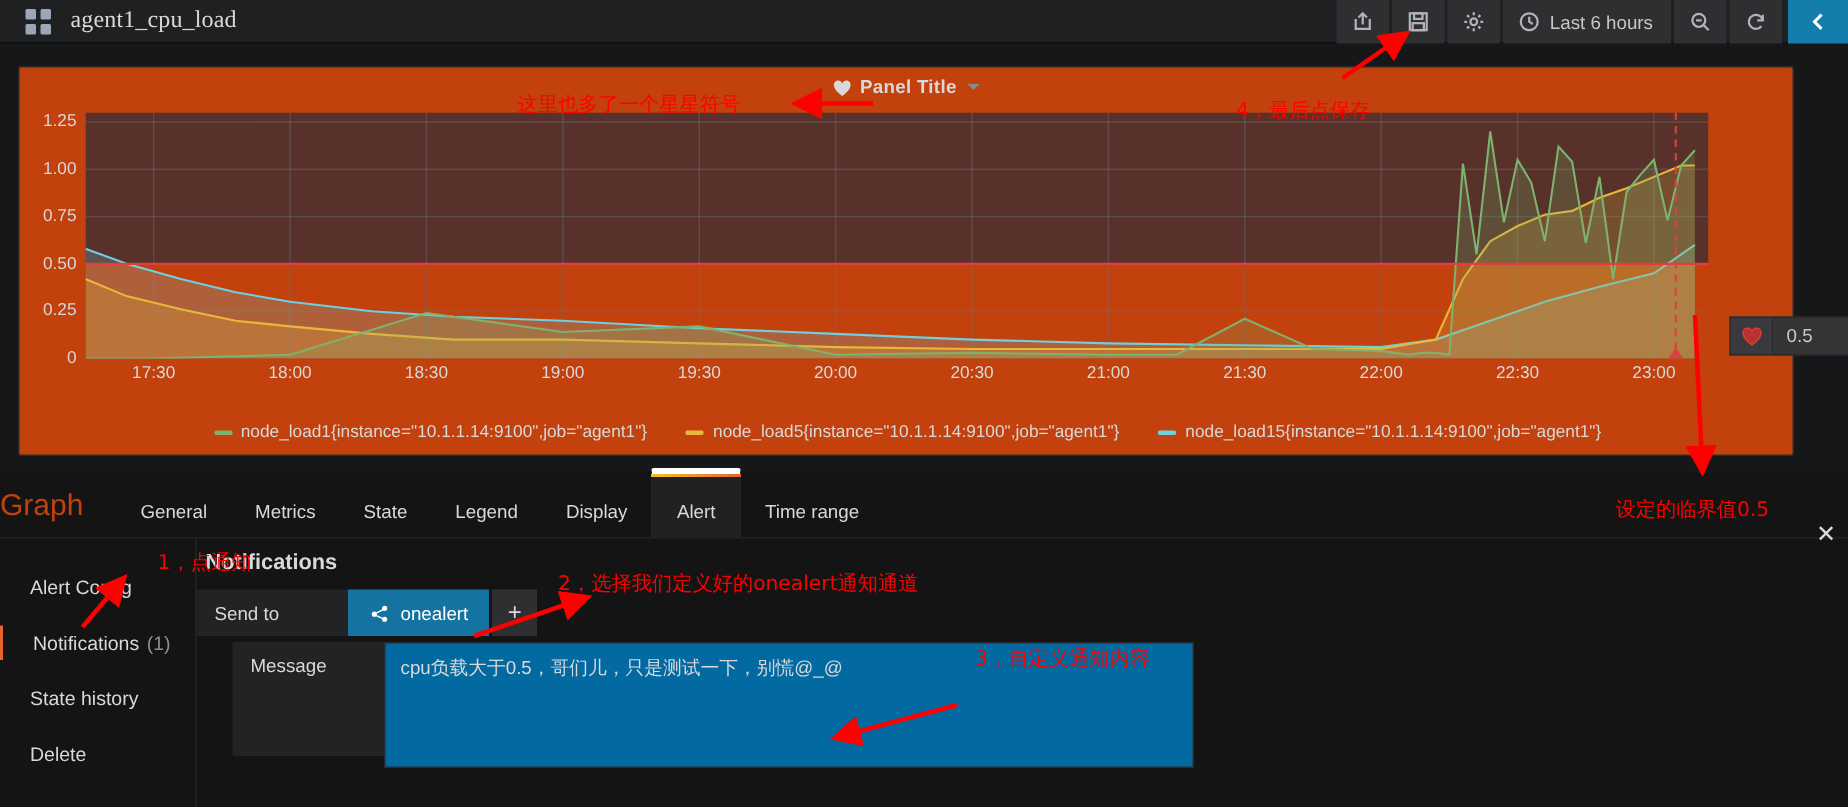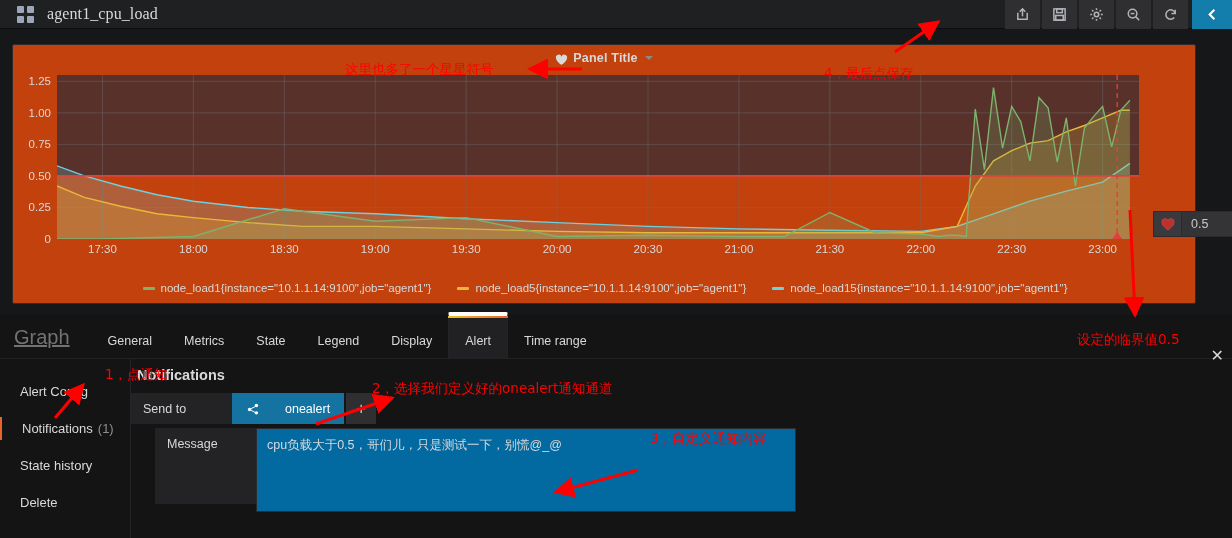--- a/index.html
+++ b/index.html
@@ -70,21 +70,21 @@
   }
   .thr-ico { width: 28px; background: #3a3a3e; display: flex; align-items: center; justify-content: center;
              border: 1px solid #2b2b2f; border-right: none; }
   .thr-val { min-width: 56px; background: #343436; border: 1px solid #2b2b2f;
              color: #c7c7c7; font-size: 12.5px; display: flex; align-items: center; padding-left: 9px; }
 
   
   .editor { position: absolute; left: 0; top: 315px; width: 1232px; height: 223px; background: #141414; }
   .tabbar { position: absolute; left: 0; top: 0; width: 1232px; height: 44px;
             display: flex; align-items: flex-end; border-bottom: 1px solid #222225; }
-  .tabbar-title { margin-left: 14px; margin-right: 22px; color: #737373; font-size: 20px; padding-bottom: 9px; text-decoration: underline; }
+  .tabbar-title { margin-right: 22px; color: #c2410c; font-size: 20px; padding-bottom: 9px; }
   .tab { padding: 0 16px 11px 16px; color: #d8d9da; font-size: 12.5px; cursor: pointer; position: relative; line-height: 1; }
   .tab.active { background: #212124; border: 1px solid #242428; border-bottom: none;
                 border-top: 6px solid #ffffff; padding-top: 17px; border-radius: 2px 2px 0 0; }
   .tab.active::before {
     content: ""; position: absolute; left: -1px; right: -1px; top: -2px; height: 2px;
     background: linear-gradient(90deg, #f2c027, #e5652c);
   }
 
   .side { position: absolute; left: 0; top: 44px; width: 131px; height: 179px;
           border-right: 1px solid #242428; padding-top: 14px; }
@@ -93,21 +93,21 @@
   .side-item.active { padding-left: 22px; }
   .side-item.active::before { content: ""; position: absolute; left: 0; top: 7px; bottom: 7px; width: 2px; background: #e5652c; }
   .side-count { color: #8e8e8e; margin-left: 5px; }
 
   .notif { position: absolute; left: 131px; top: 44px; width: 820px; }
   .notif-head { color: #d8d9da; font-size: 14.5px; font-weight: bold; padding: 8px 0 0 6px; }
   .row { display: flex; align-items: stretch; margin-top: 10px; }
   .row-label { width: 101px; background: #232326; color: #d8d9da; font-size: 12.5px;
                display: flex; align-items: center; padding-left: 12px; height: 31px; }
   .chip { background: #1573a1; color: #fff; font-size: 12.5px; height: 31px;
-          display: flex; align-items: center; gap: 25px; padding: 0 14px; cursor: pointer; }
+          display: flex; align-items: center; gap: 7px; padding: 0 14px; cursor: pointer; }
   .chip-ico { width: 14px; height: 12px; }
   .add-btn { width: 30px; background: #2f2f32; color: #d8d9da; font-size: 16px;
              display: flex; align-items: center; justify-content: center; margin-left: 2px; cursor: pointer; }
   .row.msg { margin-top: 4px; padding-left: 24px; }
   .row.msg .row-label { height: 76px; align-items: flex-start; padding-top: 9px; }
   .msg-box { width: 540px; height: 84px; background: #0369a1; border: 1px solid #2b2b2f;
              color: #d8d9da; font-size: 12.5px; padding: 8px 10px; resize: none; outline: none;
              font-family: "Liberation Sans", "DejaVu Sans", sans-serif; line-height: 1.4; }
 
   .close-x { position: absolute; right: 8px; top: 31px; color: #d8d9da; font-size: 16px; cursor: pointer; }
@@ -150,20 +150,29 @@
             </svg>
         </span>
       </div>
       <div class="nav-btn">
         <span class="nav-ico">
           <svg viewBox="0 0 16 16">
               <circle cx="8" cy="8" r="2.4"></circle>
               <path d="M8 1.3v2M8 12.7v2M1.3 8h2M12.7 8h2M3.3 3.3l1.4 1.4M11.3 11.3l1.4 1.4M12.7 3.3l-1.4 1.4M4.7 11.3l-1.4 1.4"></path>
             </svg>
         </span>
+      </div>
+      <div class="nav-btn time">
+        <span class="nav-ico">
+          <svg viewBox="0 0 16 16">
+              <circle cx="8" cy="8" r="6"></circle>
+              <path d="M8 4.5V8l2.5 1.6"></path>
+            </svg>
+        </span>
+        <span>Last 6 hours</span>
       </div>
       <div class="nav-btn">
         <span class="nav-ico">
           <svg viewBox="0 0 16 16">
               <circle cx="7" cy="7" r="4.6"></circle>
               <path d="M10.4 10.4L14 14"></path>
               <path d="M5 7h4"></path>
             </svg>
         </span>
       </div>

